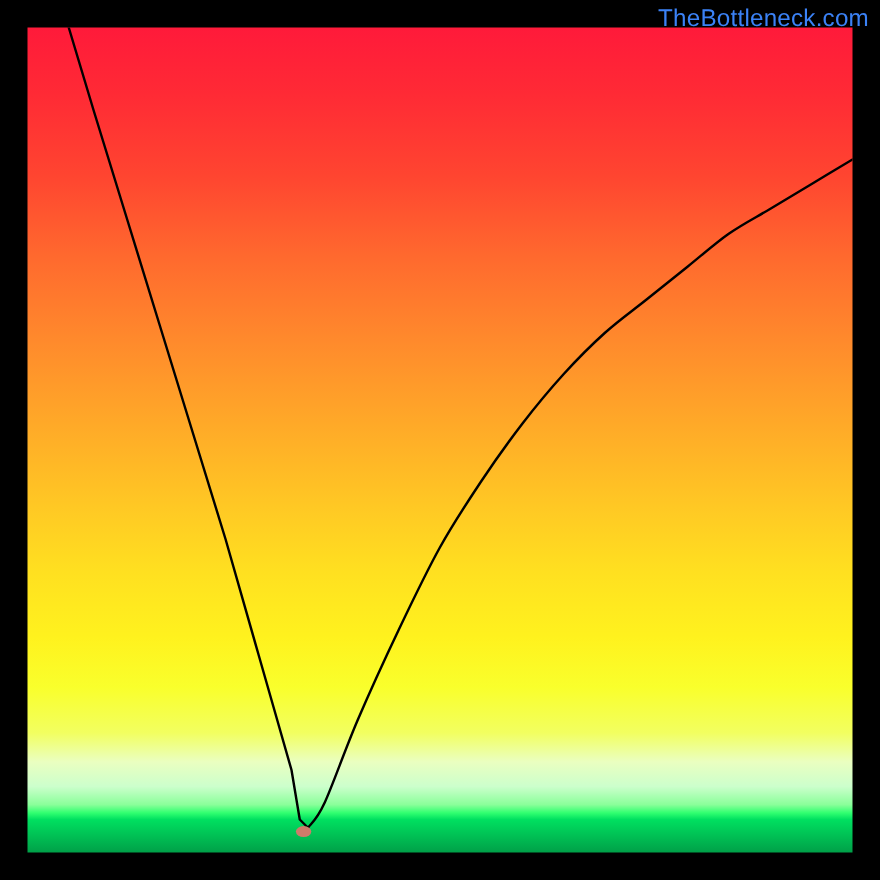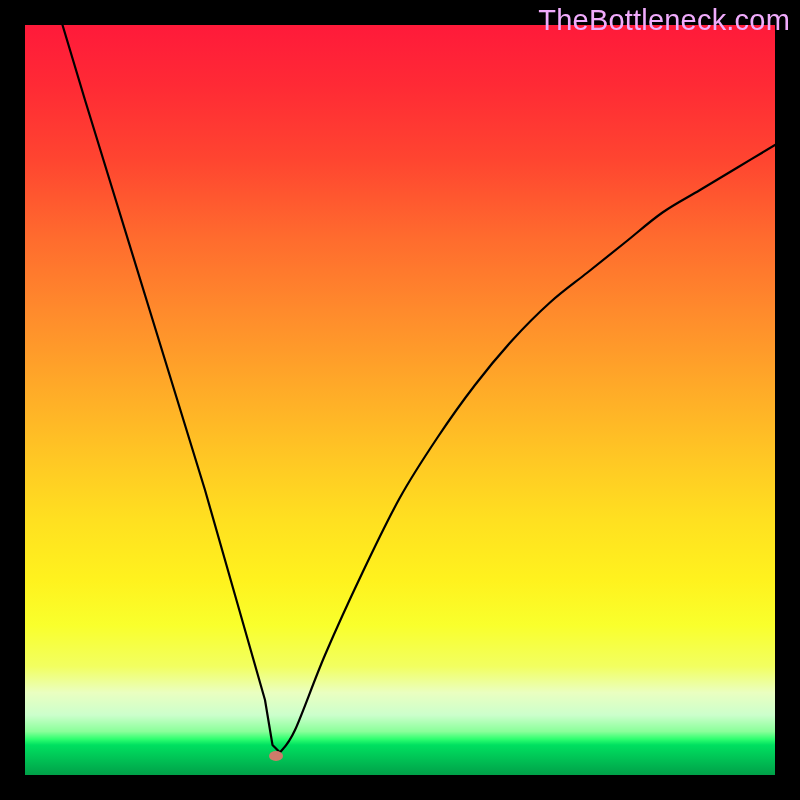--- a/index.html
+++ b/index.html
@@ -27,22 +27,22 @@
       #ccffcc 92%,
       #8aff9a 94.2%,
       #30ff70 95.2%,
       #00e060 96%,
       #00a048 100%);
   }
   .watermark {
     position: absolute;
     top: 4px;
     right: 10px;
-    color: #f0abfc;
-    font-size: 29px;
+    color: #3b82f6;
+    font-size: 22px;
     font-family: Arial, sans-serif;
     letter-spacing: 0.2px;
   }
   .curve {
     position: absolute;
     left: 25px;
     top: 25px;
     width: 750px;
     height: 750px;
     pointer-events: none;

